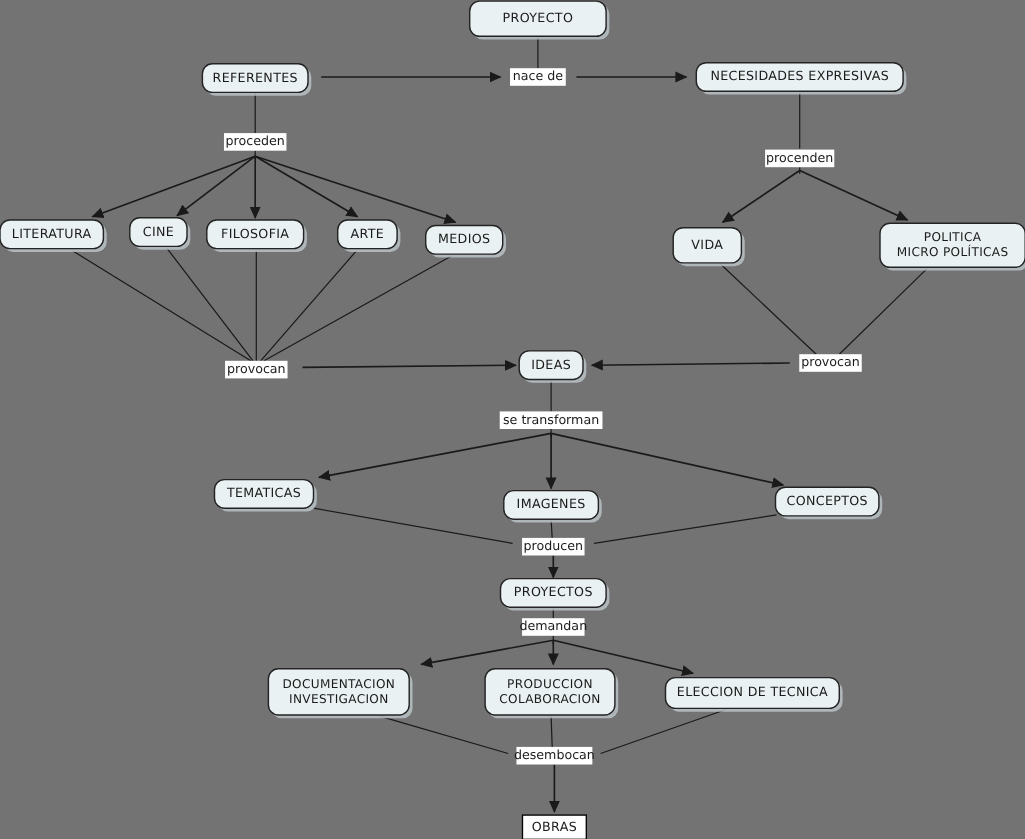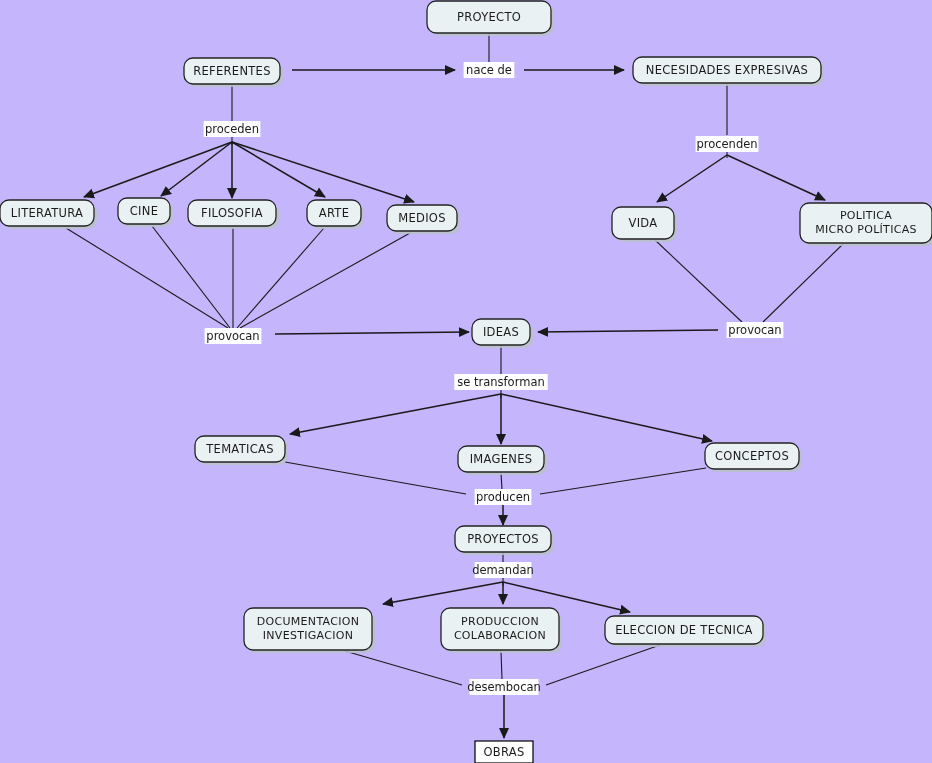--- a/index.html
+++ b/index.html
@@ -8,21 +8,21 @@
     background: #ffffff;
   }
   body {
     font-family: "DejaVu Sans", "Liberation Sans", sans-serif;
   }
   #canvas-wrap {
     position: relative;
     width: 932px;
     height: 763px;
     overflow: hidden;
-    background: #c4b5fd;
+    background: #737373;
   }
   svg.map {
     position: absolute;
     left: 0;
     top: 0;
     width: 932px;
     height: 763px;
   }
   .edge-line {
     stroke: #1a1a1a;

